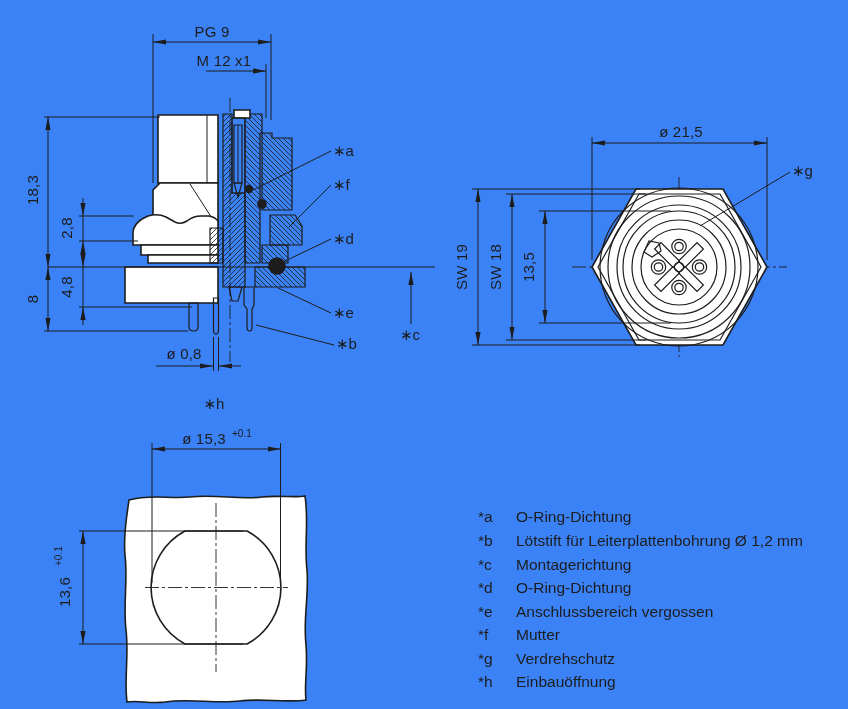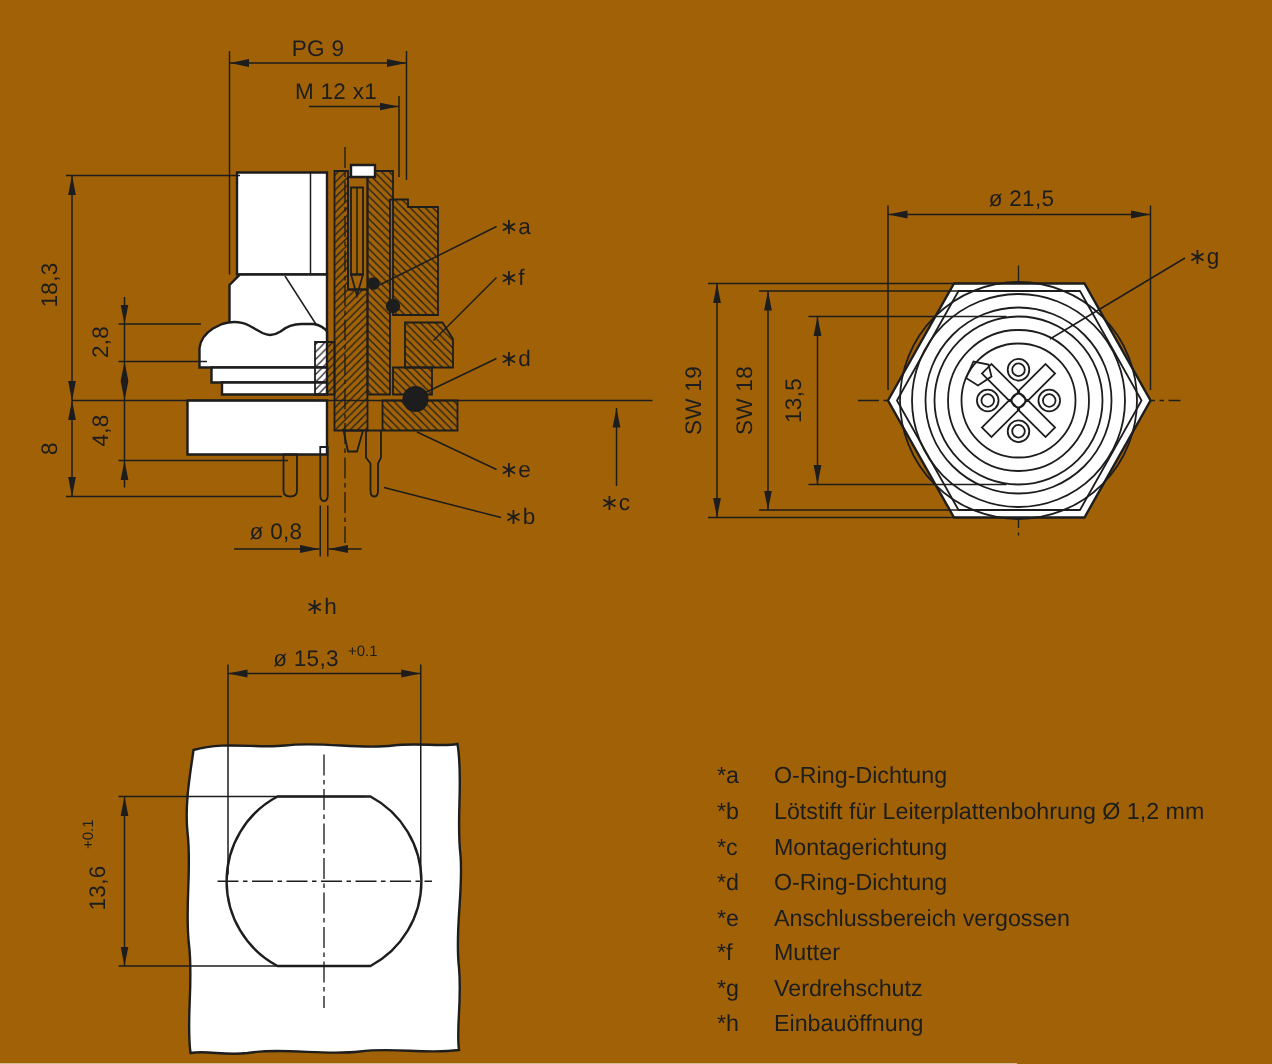--- a/index.html
+++ b/index.html
@@ -1,16 +1,16 @@
 <!DOCTYPE html>
 <html><head>
 <meta charset="utf-8">
 <style>
   html,body{margin:0;padding:0;background:#ffffff;}
-  .page{position:relative;width:848px;height:709px;background:#a16207;overflow:hidden;}
+  .page{position:relative;width:848px;height:709px;background:#3b82f6;overflow:hidden;}
   svg{display:block;}
   text{font-family:"Liberation Sans","DejaVu Sans",sans-serif;fill:#1d1d1d;}
   .dim{font-size:15px;letter-spacing:0.2px;}
   .callout{font-size:15px;}
   .tol{font-size:10px;}
   .legend-key{font-size:15.5px;}
   .legend-label{font-size:15.5px;}
   .outline{fill:#ffffff;stroke:#1d1d1d;stroke-width:1.6;stroke-linejoin:miter;}
   .outline2{fill:none;stroke:#1d1d1d;stroke-width:1.2;}
   .hatchA{fill:url(#hA);stroke:#1d1d1d;stroke-width:1.2;}

